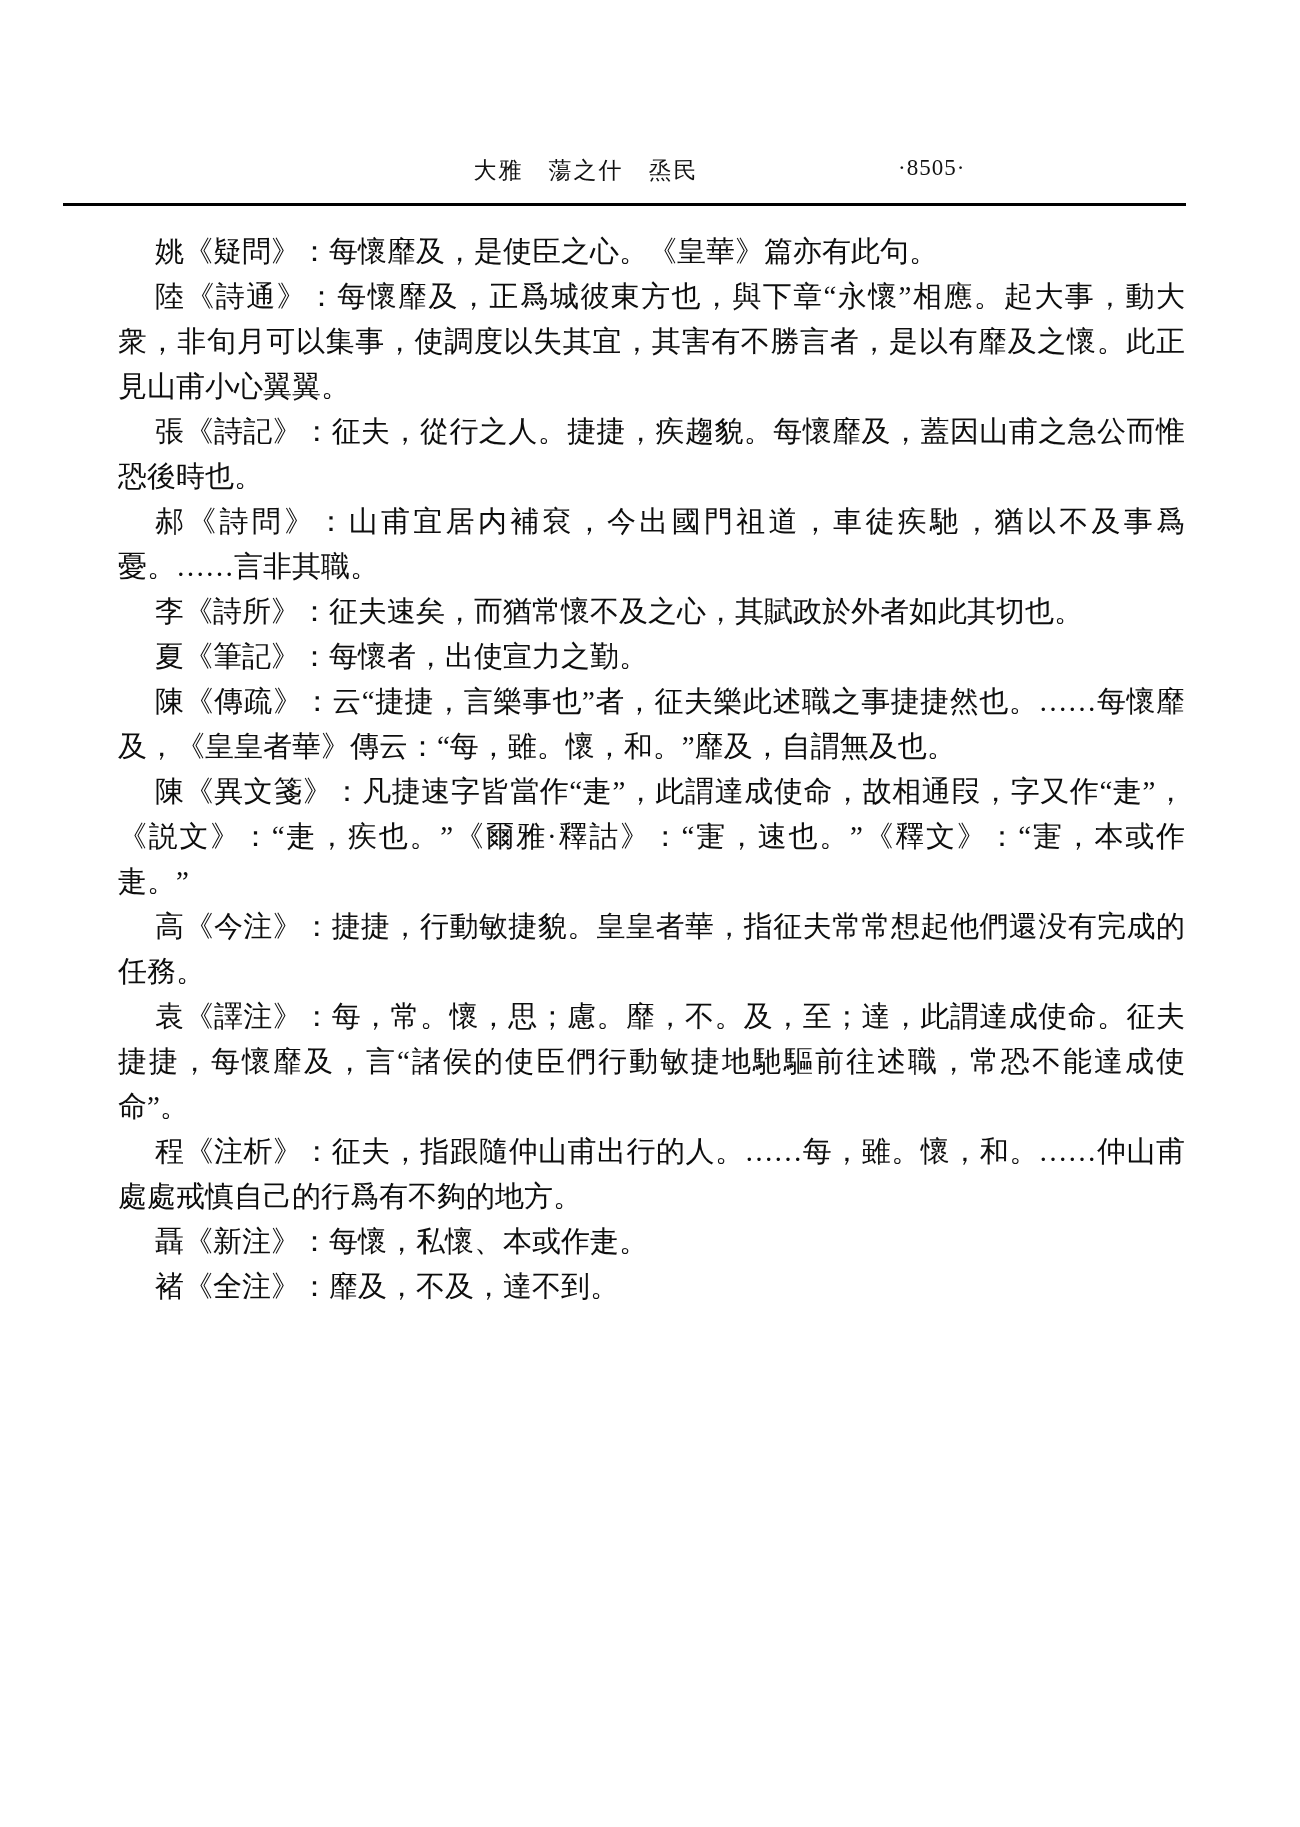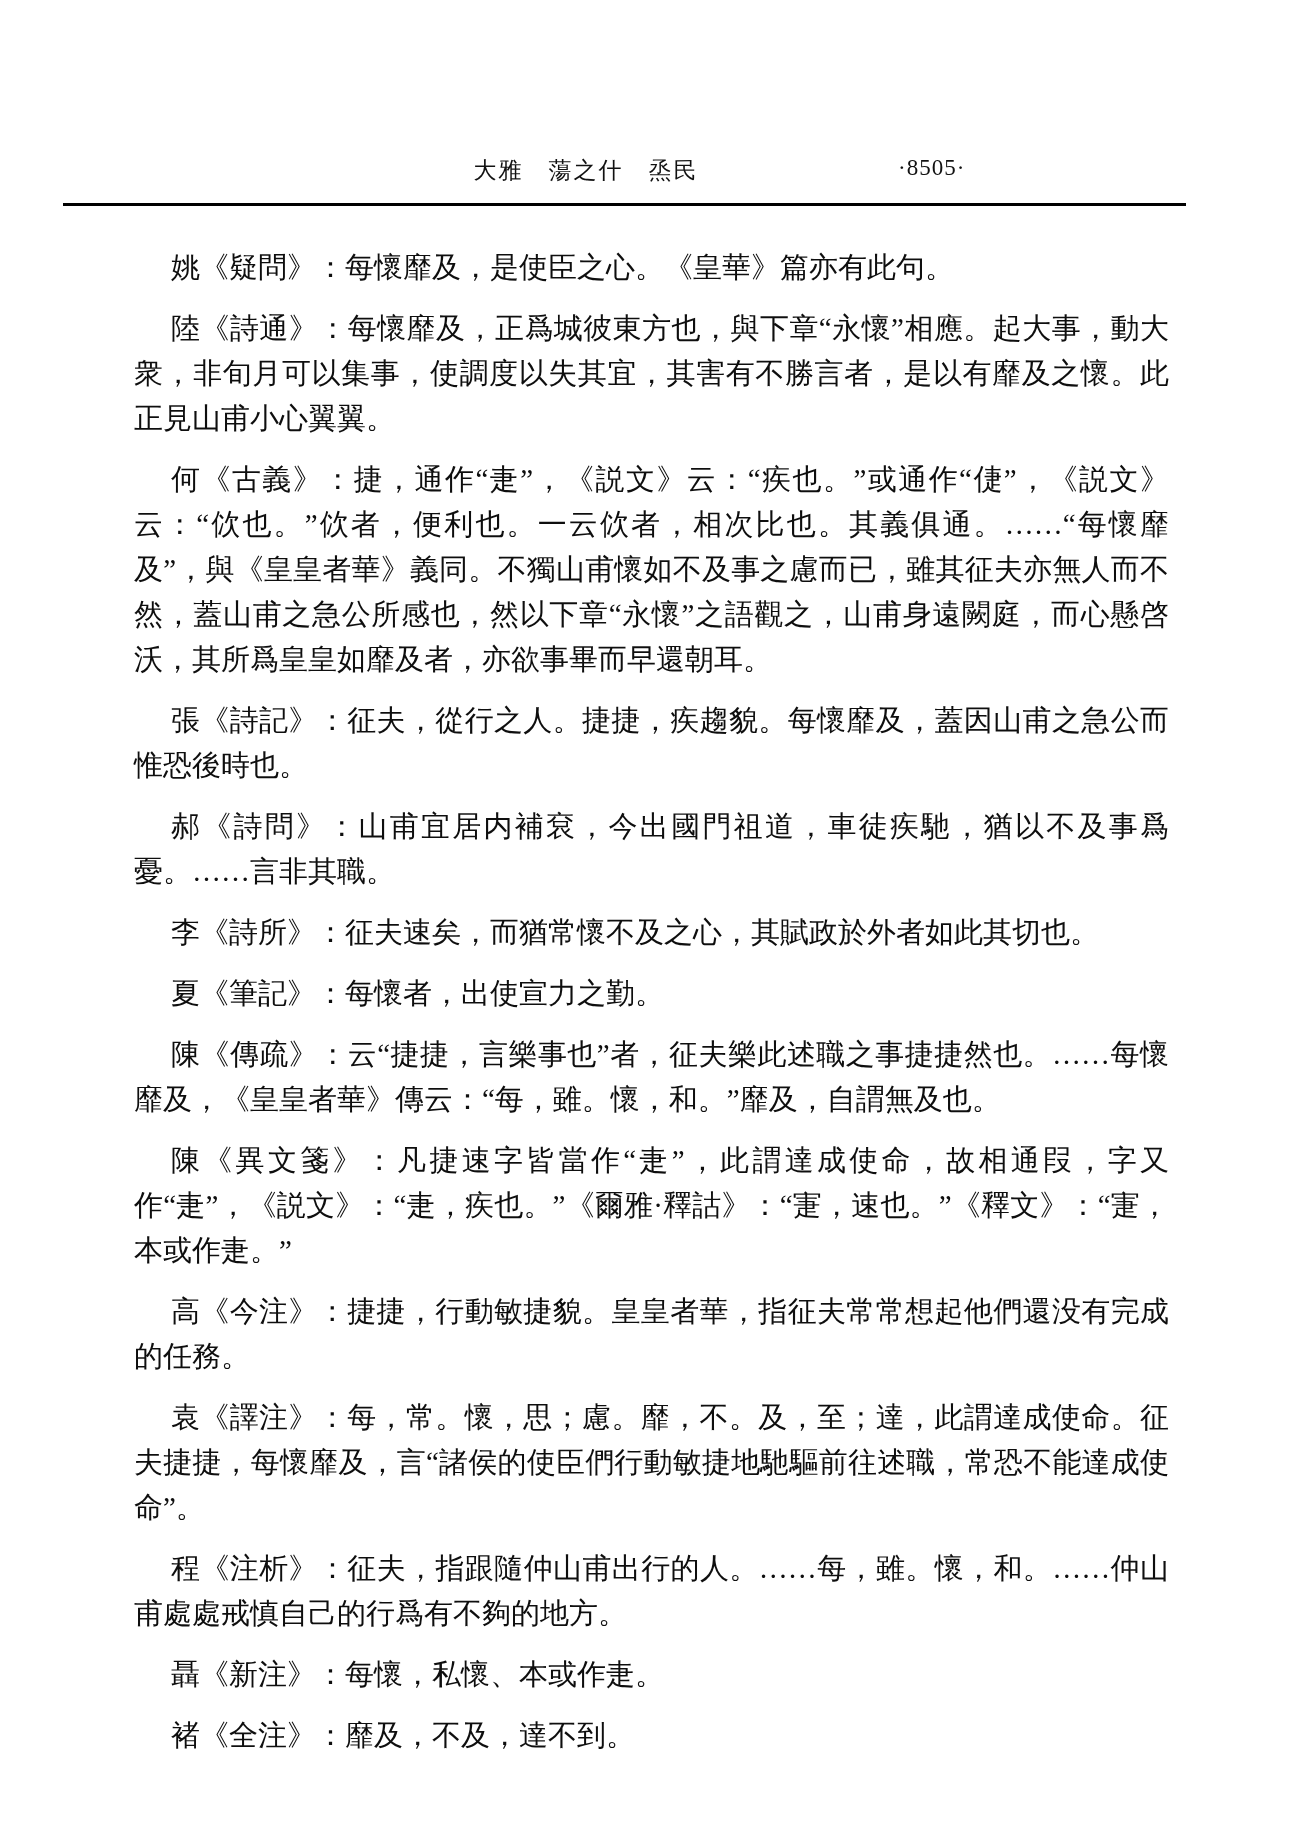--- a/index.html
+++ b/index.html
@@ -53,40 +53,39 @@
     top: 229px;
     left: 118px;
     width: 1067px;
     font-size: 29px;
     line-height: 45px;
     text-align: justify;
     text-justify: inter-ideograph;
     color: #0e0e0e;
   }
   .text-body p {
-    margin: 16px;
+    margin: 0;
     padding: 0;
     text-indent: 37px;
   }
 </style>
 </head>
 <body>
 
 <div class="page">
 
   <div class="running-head-title">大雅　蕩之什　烝民</div>
 
   <div class="running-head-pagenum">·8505·</div>
 
   <div class="header-rule"></div>
 
   <main class="text-body">
     <p>姚《疑問》：每懷靡及，是使臣之心。《皇華》篇亦有此句。</p>
     <p>陸《詩通》：每懷靡及，正爲城彼東方也，與下章“永懷”相應。起大事，動大衆，非旬月可以集事，使調度以失其宜，其害有不勝言者，是以有靡及之懷。此正見山甫小心翼翼。</p>
-    <p>何《古義》：捷，通作“疌”，《説文》云：“疾也。”或通作“倢”，《説文》云：“佽也。”佽者，便利也。一云佽者，相次比也。其義俱通。……“每懷靡及”，與《皇皇者華》義同。不獨山甫懷如不及事之慮而已，雖其征夫亦無人而不然，蓋山甫之急公所感也，然以下章“永懷”之語觀之，山甫身遠闕庭，而心懸啓沃，其所爲皇皇如靡及者，亦欲事畢而早還朝耳。</p>
     <p>張《詩記》：征夫，從行之人。捷捷，疾趨貌。每懷靡及，蓋因山甫之急公而惟恐後時也。</p>
     <p>郝《詩問》：山甫宜居内補袞，今出國門祖道，車徒疾馳，猶以不及事爲憂。……言非其職。</p>
     <p>李《詩所》：征夫速矣，而猶常懷不及之心，其賦政於外者如此其切也。</p>
     <p>夏《筆記》：每懷者，出使宣力之勤。</p>
     <p>陳《傳疏》：云“捷捷，言樂事也”者，征夫樂此述職之事捷捷然也。……每懷靡及，《皇皇者華》傳云：“每，雖。懷，和。”靡及，自謂無及也。</p>
     <p>陳《異文箋》：凡捷速字皆當作“疌”，此謂達成使命，故相通叚，字又作“疌”，《説文》：“疌，疾也。”《爾雅·釋詁》：“寁，速也。”《釋文》：“寁，本或作疌。”</p>
     <p>高《今注》：捷捷，行動敏捷貌。皇皇者華，指征夫常常想起他們還没有完成的任務。</p>
     <p>袁《譯注》：每，常。懷，思；慮。靡，不。及，至；達，此謂達成使命。征夫捷捷，每懷靡及，言“諸侯的使臣們行動敏捷地馳驅前往述職，常恐不能達成使命”。</p>
     <p>程《注析》：征夫，指跟隨仲山甫出行的人。……每，雖。懷，和。……仲山甫處處戒慎自己的行爲有不夠的地方。</p>
     <p>聶《新注》：每懷，私懷、本或作疌。</p>

